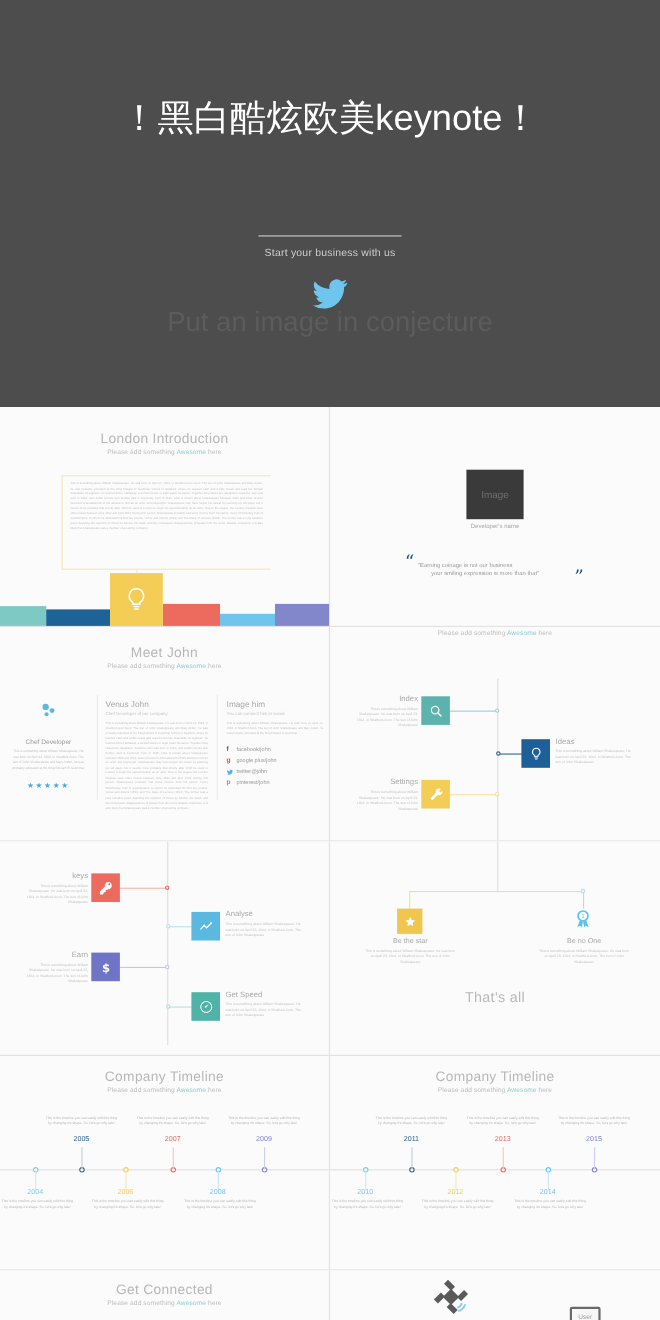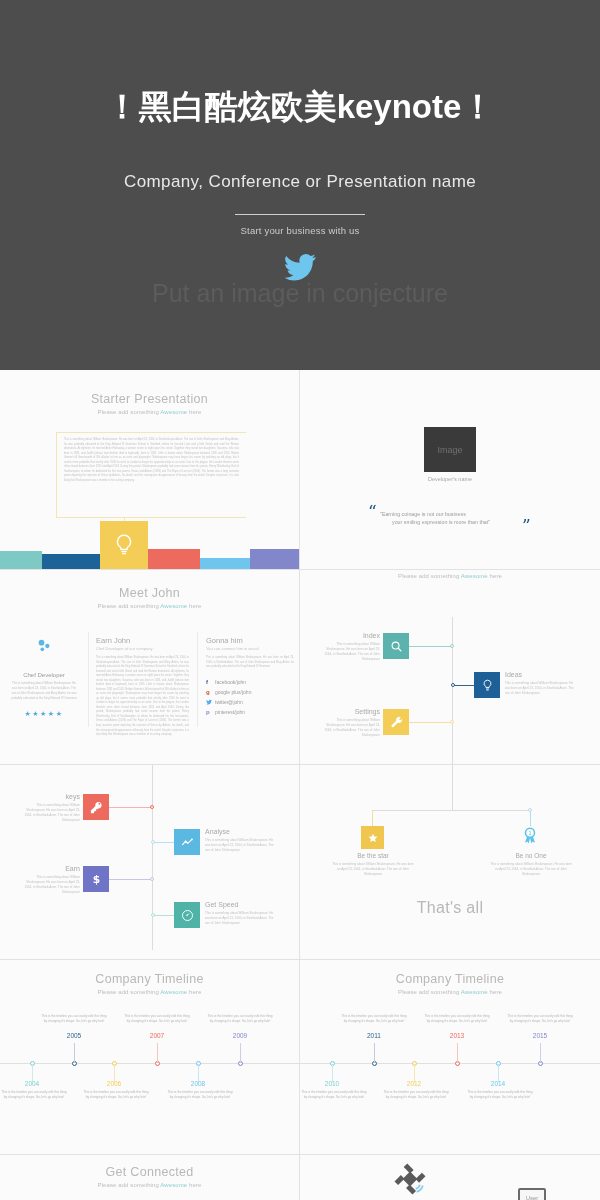--- a/index.html
+++ b/index.html
@@ -4,21 +4,21 @@
 <style>
   * { box-sizing: border-box; margin:0; padding:0; }
   html,body { width:600px; height:1200px; background:#ffffff;
     font-family:"Liberation Sans","DejaVu Sans",sans-serif; overflow:hidden; }
 
   
   #hero { position:relative; width:600px; height:370px; background:#4d4d4d;
           overflow:hidden; }
   #hero-inner { position:absolute; inset:7px 9px 8px 9px; }
   .hero-title { position:absolute; top:78px; left:0; right:0; text-align:center;
-    color:#ffffff; font-size:33px; font-weight:700; letter-spacing:0px;
+    color:#ffffff; font-size:33px; font-weight:400; letter-spacing:0px;
     white-space:nowrap; }
   .hero-title .cjk { font-family:"DejaVu Sans",sans-serif; }
   .hero-sub { position:absolute; top:165px; left:0; right:0; text-align:center;
     color:#e8e8e8; font-size:17px; font-weight:300; letter-spacing:.4px; }
   .hero-rule { position:absolute; top:207px; left:50%; transform:translateX(-50%);
     width:130px; height:1px; background:#cfcfcf; }
   .hero-tag { position:absolute; top:218px; left:0; right:0; text-align:center;
     color:#cccccc; font-size:9.5px; letter-spacing:.2px; }
   .hero-bird { position:absolute; top:243px; left:50%; transform:translateX(-50%);
     width:42px; height:34px; }
@@ -94,38 +94,37 @@
   .user-mon { position:absolute; width:28px; height:20px; border:2px solid #6a6a6a;
     background:#f7f7f7; color:#9a9a9a; font-size:6px;
     display:flex; align-items:center; justify-content:center; border-radius:2px; }
 </style>
 </head>
 <body>
 
 <div id="hero">
   <div id="hero-inner">
     <div class="hero-title"><span class="cjk">！黑白酷炫欧美</span><span>keynote！</span></div>
-    <div class="hero-sub">Company, Conference or Presentation name</div>
     <div class="hero-rule"></div>
     <div class="hero-tag">Start your business with us</div>
     <div class="hero-bird">
       <svg viewBox="0 0 24 24" width="42" height="34">
           <path fill="#6ec6ef" d="M23 4.9c-.8.4-1.7.7-2.6.8 1-.6 1.7-1.5 2-2.6-.9.5-1.9.9-3 1.1A4.6 4.6 0 0 0 11.6 8c0 .4 0 .7.1 1A13 13 0 0 1 2.2 4.2a4.6 4.6 0 0 0 1.4 6.1c-.7 0-1.4-.2-2-.5 0 2.2 1.6 4 3.7 4.5-.4.1-.8.2-1.2.2-.3 0-.6 0-.9-.1a4.6 4.6 0 0 0 4.3 3.2A9.2 9.2 0 0 1 1 19.5a13 13 0 0 0 7 2c8.4 0 13-7 13-13v-.6c.9-.6 1.6-1.4 2-2.3z"></path>
         </svg>
     </div>
     <div class="hero-ghost">Put an image in conjecture</div>
   </div>
 </div>
 
 <div id="deck">
 
   <div class="row">
 
     <div class="slide h200">
-      <div class="s-title" style="margin-top:22px">Starter Presentation</div>
+      <div class="s-title" style="margin-top:22px">London Introduction</div>
       <div class="s-sub"><span>Please add something </span><span class="awe">Awesome</span><span> here</span></div>
       <div class="s1-box">
         <div class="body-txt">This is something about William Shakespeare. He was born on April 23, 1564, in Stratford-upon-Avon. The son of John Shakespeare and Mary Arden, he was probably educated at the King Edward IV Grammar School in Stratford, where he learned Latin and a little Greek and read the Roman dramatists. At eighteen, he married Anne Hathaway, a woman seven or eight years his senior. Together they raised two daughters: Susanna, who was born in 1583, and Judith (whose twin brother died in boyhood), born in 1585. Little is known about Shakespeare between 1585 and 1592. Robert Greene's A Groatsworth of Wit alludes to him as an actor and playwright. Shakespeare may have begun his career by patching up old plays, but it seems more probable that shortly after 1590 he went to London to begin his apprenticeship as an actor. Due to the plague, the London theatres were often closed between June 1592 and April 1594. During this period, Shakespeare probably had some income from his patron, Henry Wriothesley, Earl of Southampton, to whom he dedicated his first two poems, Venus and Adonis (1593) and The Rape of Lucrece (1594). The former was a long narrative poem depicting the rejection of Venus by Adonis, his death, and the consequent disappearance of beauty from the world. Despite conjecture, it is also likely that Shakespeare was a member of an acting company.</div>
       </div>
       <div class="s1-stem"></div>
       <div class="s1-bars">
         <div class="bar" style="left:0px;width:42px;height:18px;background:#7ec9c4"></div>
         <div class="bar" style="left:42px;width:58px;height:15px;background:#1d6397"></div>
         <div class="bar" style="left:148px;width:52px;height:20px;background:#ec6a5e"></div>
         <div class="bar" style="left:200px;width:50px;height:11px;background:#6ec6ef"></div>
@@ -169,27 +168,27 @@
                 <circle cx="10" cy="16" r="2.2"></circle>
               </g>
             </svg>
         </div>
         <div class="lbl" style="font-size:6px;margin-top:16px">Chef Developer</div>
         <div class="body-txt" style="font-size:2.9px;text-align:center;margin-top:3px;padding:0 6px">This is something about William Shakespeare. He was born on April 23, 1564, in Stratford-Avon. The son of John Shakespeare and Mary Arden, he was probably educated at the King Edward IV Grammar</div>
         <div class="stars" style="margin-top:9px">★★★★★</div>
       </div>
 
       <div style="position:absolute;left:96px;top:66px;width:93px">
-        <div class="col-h">Earn John</div>
+        <div class="col-h">Venus John</div>
         <div class="col-s">Chef Developer of our company</div>
         <div class="body-txt" style="margin-top:5px">This is something about William Shakespeare. He was born on April 23, 1564, in Stratford-upon-Avon. The son of John Shakespeare and Mary Arden, he was probably educated at the King Edward IV Grammar School in Stratford, where he learned Latin and a little Greek and read the Roman dramatists. At eighteen, he married Anne Hathaway, a woman seven or eight years his senior. Together they raised two daughters: Susanna, who was born in 1583, and Judith (whose twin brother died in boyhood), born in 1585. Little is known about Shakespeare between 1585 and 1592. Robert Greene's A Groatsworth of Wit alludes to him as an actor and playwright. Shakespeare may have begun his career by patching up old plays, but it seems more probable that shortly after 1590 he went to London to begin his apprenticeship as an actor. Due to the plague, the London theatres were often closed between June 1592 and April 1594. During this period, Shakespeare probably had some income from his patron, Henry Wriothesley, Earl of Southampton, to whom he dedicated his first two poems, Venus and Adonis (1593) and The Rape of Lucrece (1594). The former was a long narrative poem depicting the rejection of Venus by Adonis, his death, and the consequent disappearance of beauty from the world. Despite conjecture, it is also likely that Shakespeare was a member of an acting company.</div>
       </div>
 
       <div style="position:absolute;left:206px;top:66px;width:88px">
-        <div class="col-h">Gonna him</div>
+        <div class="col-h">Image him</div>
         <div class="col-s">You can connect him in social</div>
         <div class="body-txt" style="margin-top:5px">This is something about William Shakespeare. He was born on April 23, 1564, in Stratford-Avon. The son of John Shakespeare and Mary Arden, he was probably educated at the King Edward IV Grammar</div>
         <div style="margin-top:9px">
           <div class="social">
               <span class="sico" style="color:#3b5998;font-weight:bold;font-size:6px">f</span>
               <span>facebook/john</span>
             </div>
           <div class="social">
               <span class="sico" style="color:#dd4b39;font-weight:bold;font-size:6px">g</span>
               <span>google plus/john</span>
@@ -315,21 +314,21 @@
             <path fill="#5bc2ea" d="M8.4 13 6 20l3-1.3L10.4 21l1.6-6.6zM15.6 13l2.4 7-3-1.3L13.6 21 12 14.4z"></path>
           </svg>
       </div>
 
       <div class="node-t" style="left:26px;top:87px;width:94px;text-align:center;font-size:6.5px">Be the star</div>
       <div class="node-b" style="left:32px;top:97px;width:82px;text-align:center">This is something about William Shakespeare. He was born on April 23, 1564, in Stratford-Avon. The son of John Shakespeare</div>
 
       <div class="node-t" style="left:184px;top:87px;width:94px;text-align:center;font-size:6.5px">Be no One</div>
       <div class="node-b" style="left:190px;top:97px;width:82px;text-align:center">This is something about William Shakespeare. He was born on April 23, 1564, in Stratford-Avon. The son of John Shakespeare</div>
 
-      <div class="s-title" style="position:absolute;left:0;right:0;top:134px;font-size:16px">That's all</div>
+      <div class="s-title" style="position:absolute;left:0;right:0;top:134px;font-size:13px">That's all</div>
     </div>
   </div>
 
   <div class="row">
 
     <div class="slide h165">
       <div class="s-title" style="margin-top:12px">Company Timeline</div>
       <div class="s-sub"><span>Please add something </span><span class="awe">Awesome</span><span> here</span></div>
 
       <div class="tl-axis" style="top:103px"></div>

